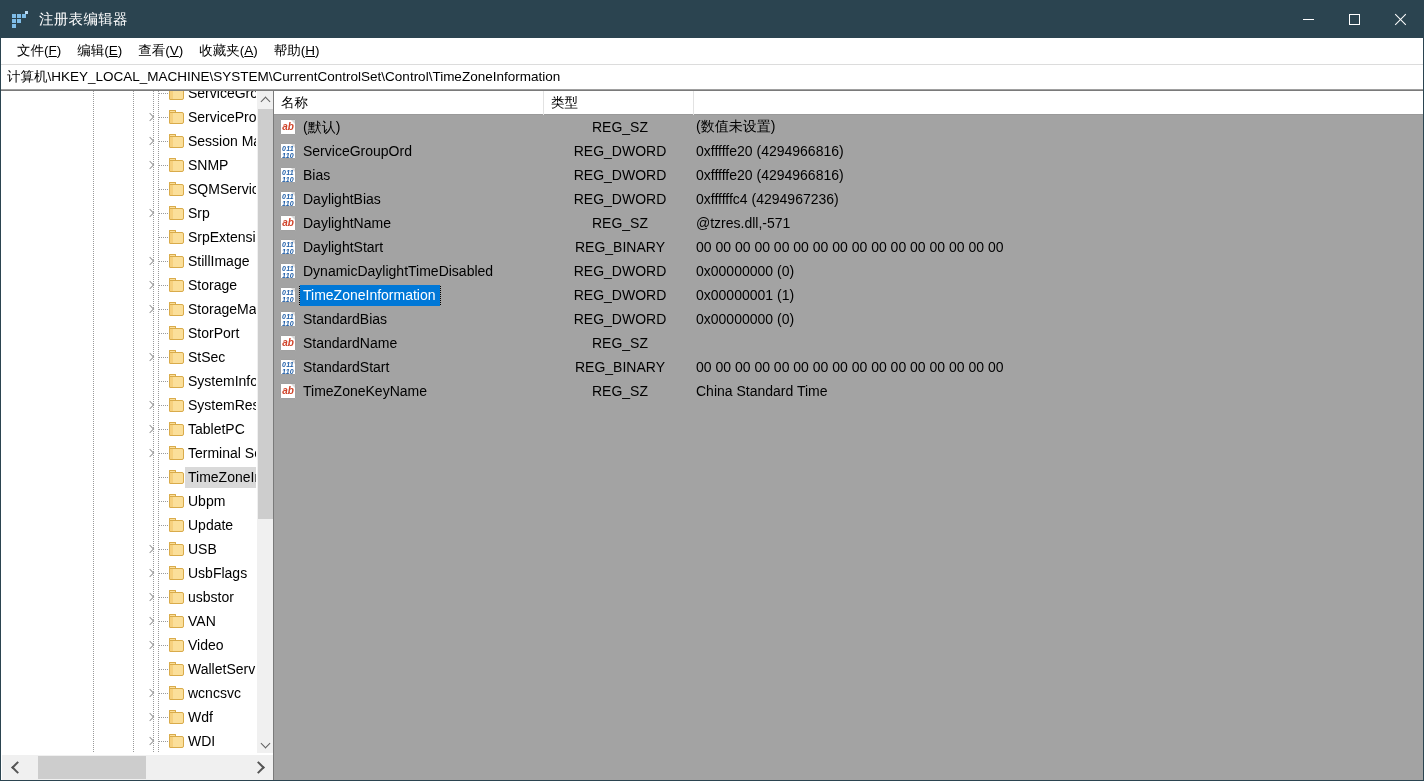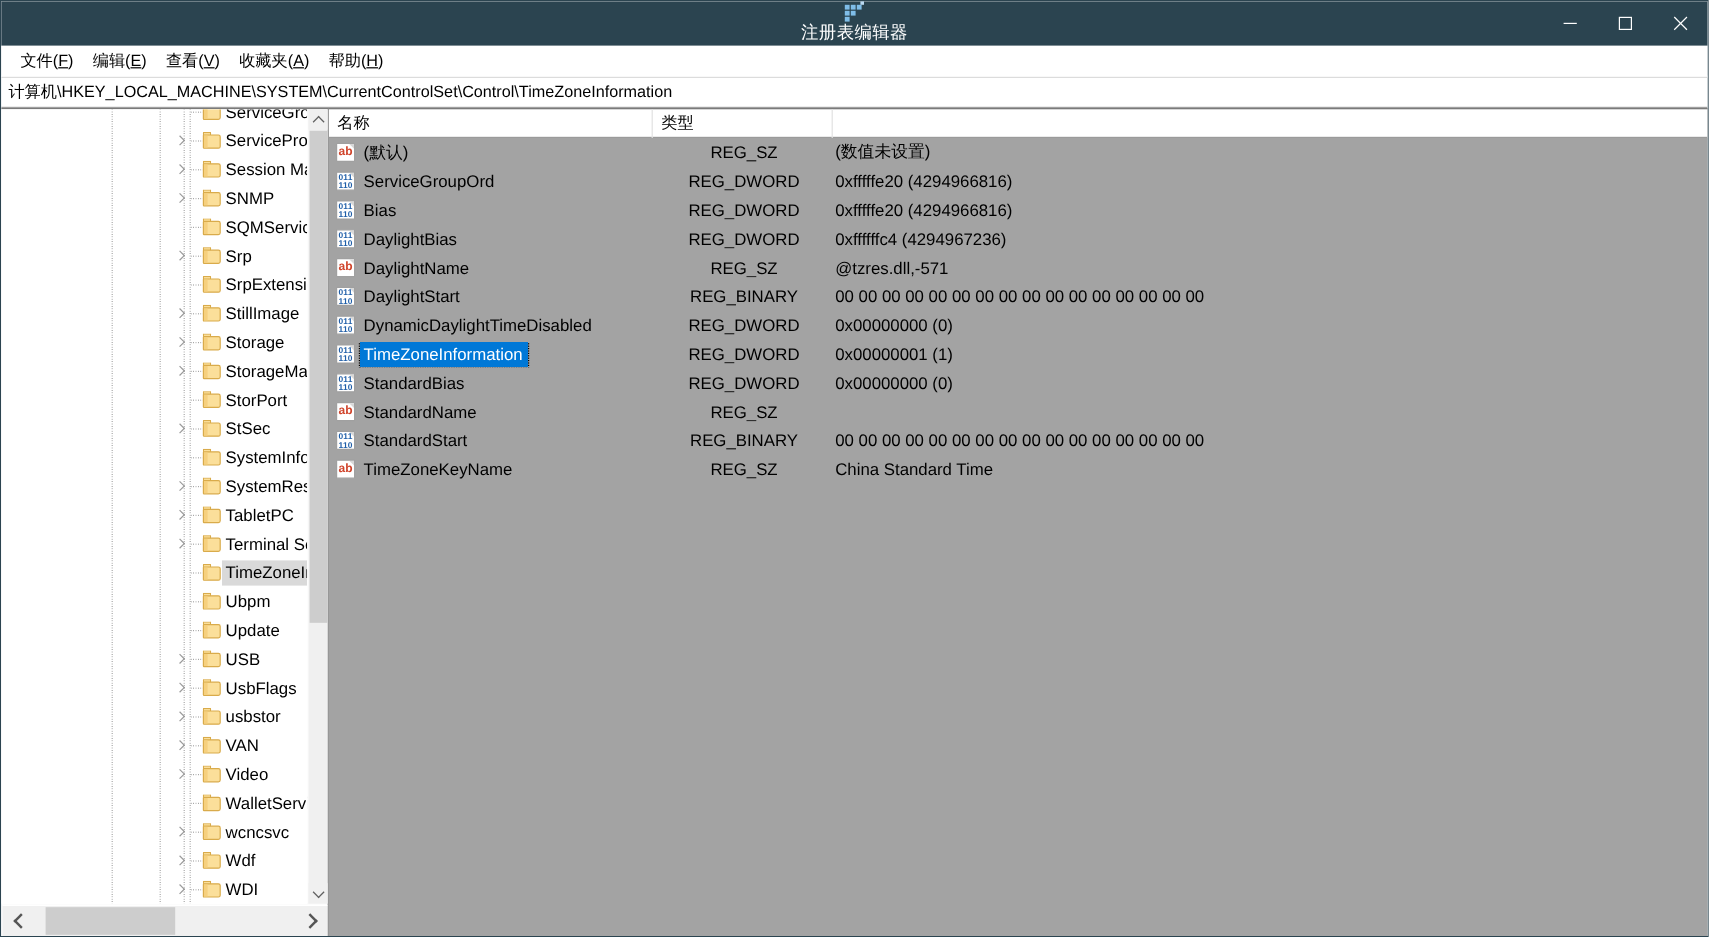--- a/index.html
+++ b/index.html
@@ -18,21 +18,20 @@
     overflow: hidden;
   }
 
   
   #titlebar {
     height: 37px;
     background: #2b4450;
     display: flex;
     align-items: center;
     position: relative;
-    flex-direction: column;
   }
   #app-icon {
     width: 17px; height: 17px;
     margin-left: 11px; margin-right: 10px;
     position: relative;
     flex: 0 0 auto;
   }
   .ico-sq { position: absolute; background: #7fbde8; }
   .ico-sq.dark { background: #b9d9f2; }
   #title-text {
@@ -332,20 +331,21 @@
   
   .vicon {
     position: relative;
     width: 16px; height: 16px;
     flex: 0 0 auto;
     margin-right: 4px;
     background: #ffffff;
     border: 1px solid #a0a0a0;
     border-radius: 1px;
     overflow: hidden;
+    font-style: italic;
   }
   .vicon .corner {
     position: absolute;
     right: 0; top: 0;
     width: 0; height: 0;
     border-left: 4px solid transparent;
     border-top: 4px solid #d8d8d8;
   }
   .vicon.sz span {
     position: absolute;

